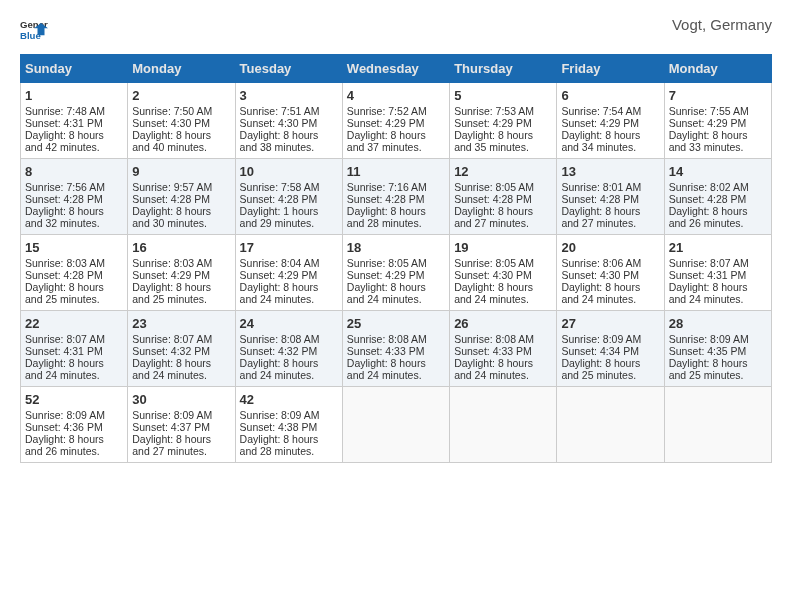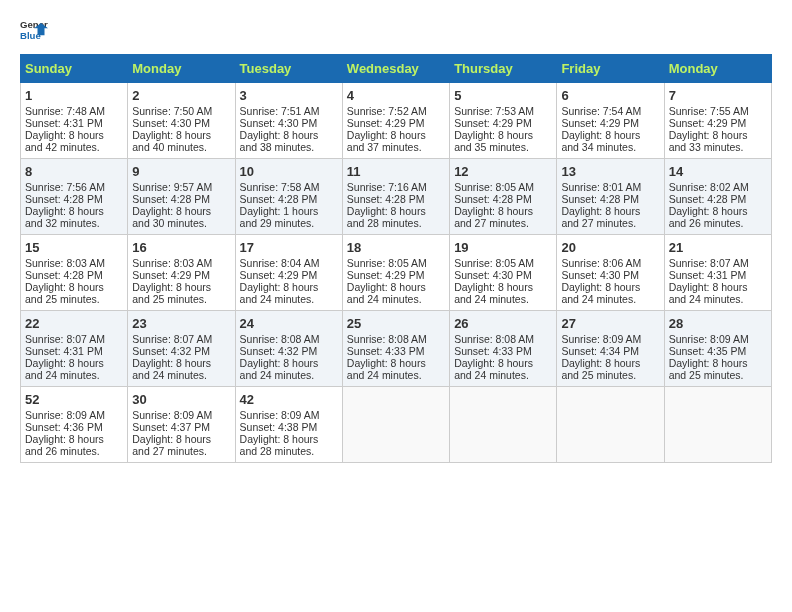--- a/index.html
+++ b/index.html
@@ -37,21 +37,21 @@
     .location {
       font-size: 15px;
       color: #555;
     }
     table {
       width: 100%;
       border-collapse: collapse;
     }
     th {
       background: #1a6ab1;
-      color: #bef264;
+      color: #e5e5e5;
       font-size: 13px;
       font-weight: bold;
       padding: 6px 4px;
       text-align: left;
       border: 1px solid #1a6ab1;
     }
     td {
       vertical-align: top;
       padding: 5px 4px;
       font-size: 10.5px;
@@ -82,20 +82,21 @@
 
 <div class="header-area">
   <div class="logo">
     <svg class="logo-icon" viewBox="0 0 32 32">
       <text x="0" y="14" font-size="11" font-weight="bold" fill="#333">General</text>
       <text x="0" y="26" font-size="11" font-weight="bold" fill="#1a6ab1">Blue</text>
       <polygon points="24,8 32,14 28,14 28,22 20,22 20,14 16,14" fill="#1a6ab1"></polygon>
     </svg>
   </div>
   <div class="title-area">
+    <div class="location">Vogt, Germany</div>
   </div>
 </div>
 
 <table>
   <thead>
     <tr id="header-row">
         <th>Sunday</th>
         <th>Monday</th>
         <th>Tuesday</th>
         <th>Wednesday</th>

